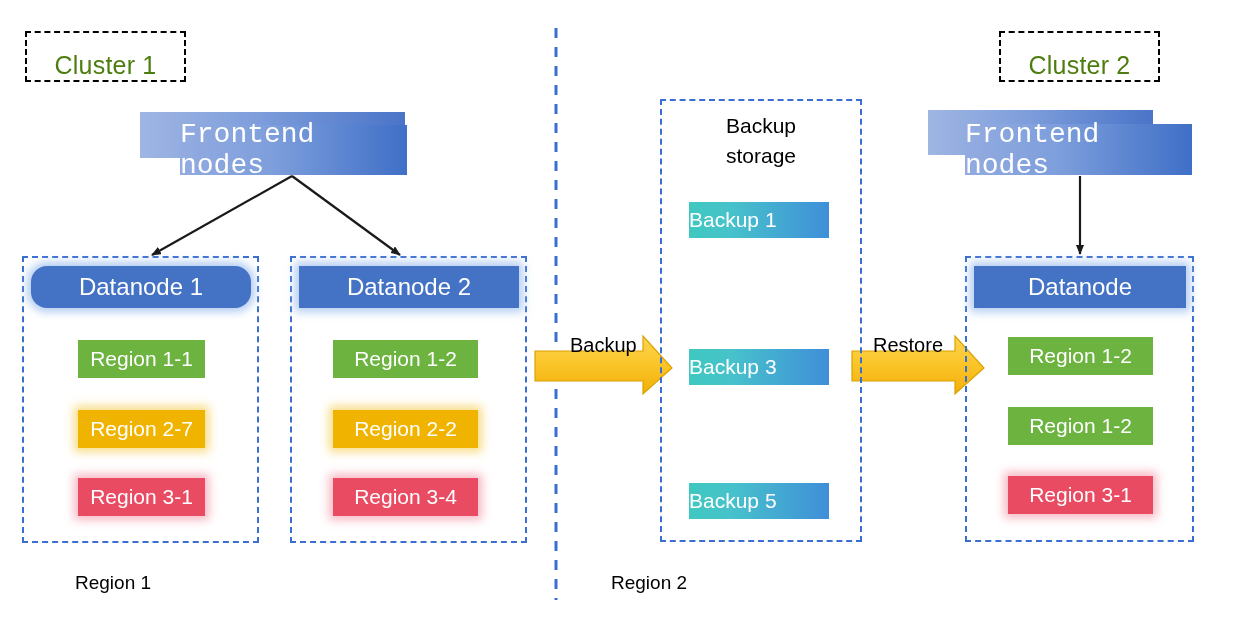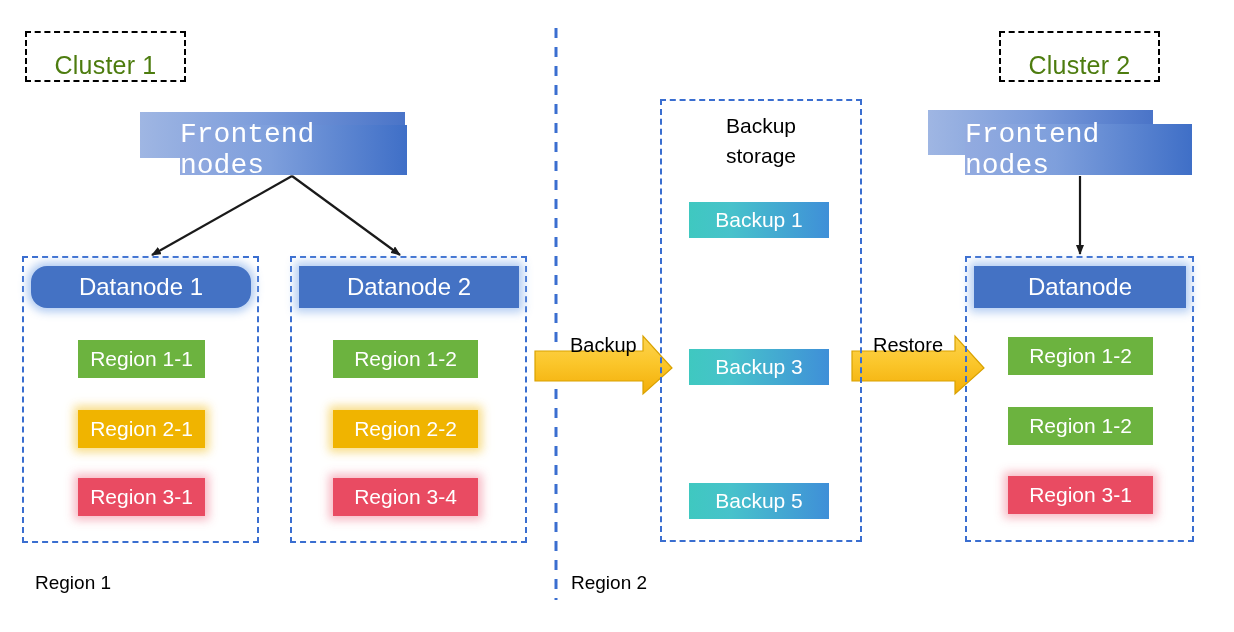--- a/index.html
+++ b/index.html
@@ -75,21 +75,20 @@
   }
   .region.green  { background: #6cb33f; }
   .region.yellow { background: #f0b400; box-shadow: 0 0 9px 4px rgba(247,216,120,0.9); }
   .region.red    { background: #e94b62; box-shadow: 0 0 9px 4px rgba(246,176,188,0.9); }
 
   
   .backup-chip {
     background: linear-gradient(to right, #3fc8c0 0%, #47c2cb 30%, #3f8fd8 100%);
     display: flex;
     align-items: center;
-    justify-content: center;
     color: #ffffff;
     font-size: 21px;
     white-space: nowrap;
   }
 
   
   .plain-text {
     color: #000000;
     font-size: 21px;
     white-space: pre-line;
@@ -99,20 +98,21 @@
   .flow-label {
     color: #000000;
     font-size: 20px;
     white-space: nowrap;
   }
 
   .corner-label {
     color: #000000;
     font-size: 19px;
     white-space: nowrap;
+    margin-left: 40px;
   }
 
   svg.overlay {
     position: absolute;
     left: 0;
     top: 0;
     width: 1234px;
     height: 632px;
     pointer-events: none;
   }
@@ -157,21 +157,21 @@
   </div>
 
   <div class="abs blue-dashed" style="left:22px; top:256px; width:237px; height:287px;"></div>
   <div class="abs datanode" style="left:31px; top:266px; width:220px; height:42px;border-radius:16px;">
     <span>Datanode 1</span>
   </div>
   <div class="abs region green" style="left:78px; top:340px; width:127px; height:38px;">
     <span>Region 1-1</span>
   </div>
   <div class="abs region yellow" style="left:78px; top:410px; width:127px; height:38px;">
-    <span>Region 2-1</span>
+    <span>Region 2-7</span>
   </div>
   <div class="abs region red" style="left:78px; top:478px; width:127px; height:38px;">
     <span>Region 3-1</span>
   </div>
 
   <div class="abs blue-dashed" style="left:290px; top:256px; width:237px; height:287px;"></div>
   <div class="abs datanode" style="left:299px; top:266px; width:220px; height:42px;">
     <span>Datanode 2</span>
   </div>
   <div class="abs region green" style="left:333px; top:340px; width:145px; height:38px;">

